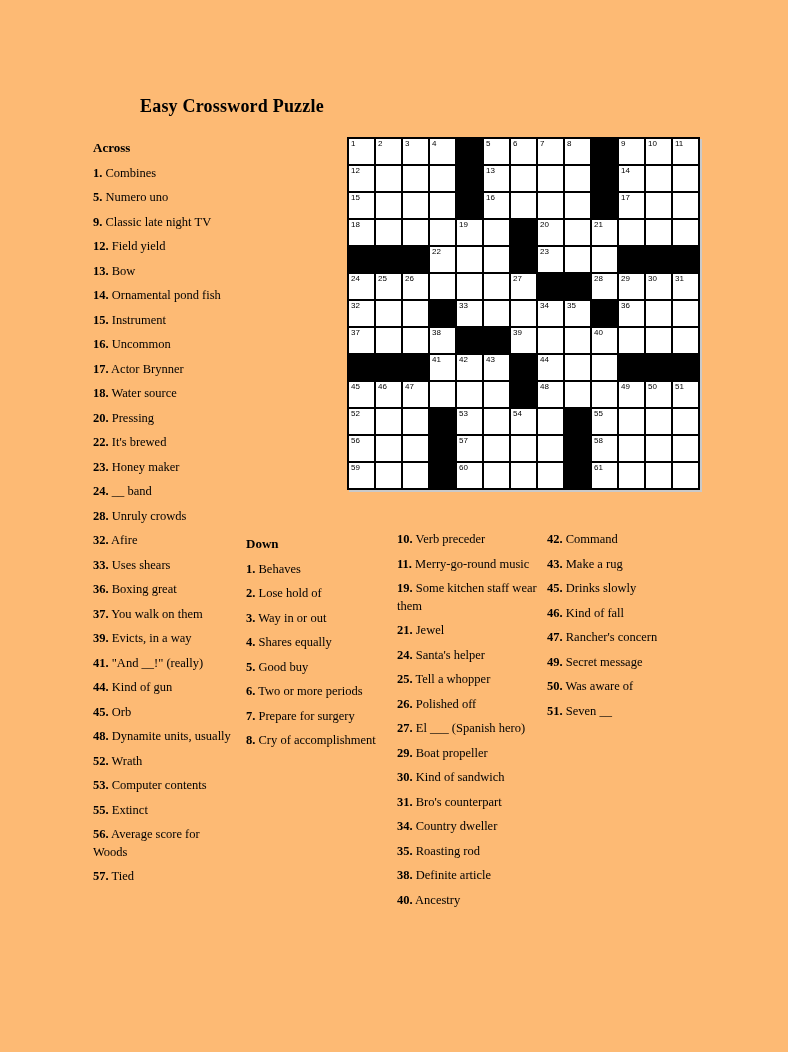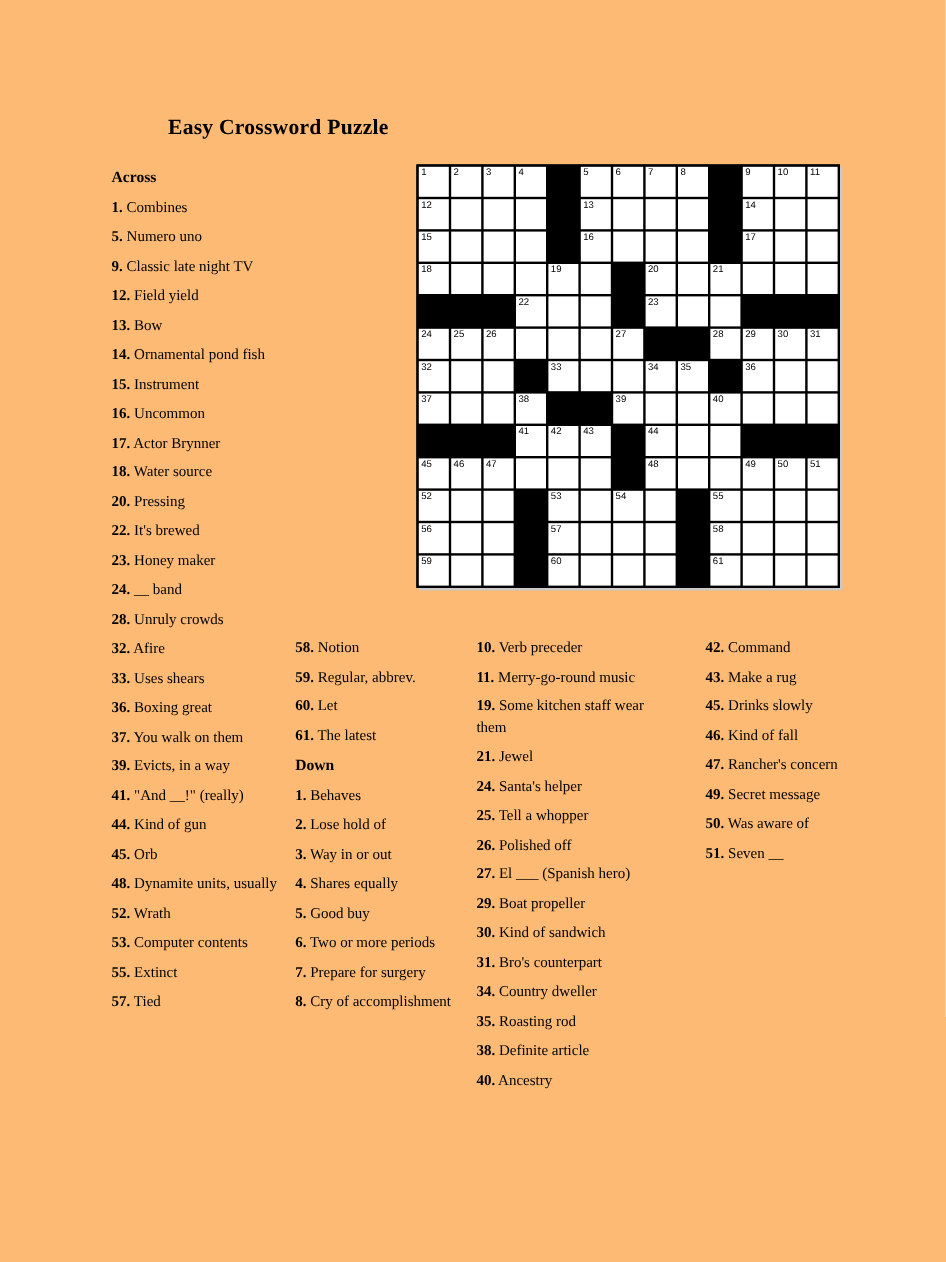--- a/index.html
+++ b/index.html
@@ -33,21 +33,21 @@
   .cell .num {
     position:absolute; top:0px; left:2px;
     font-family:"Liberation Sans", sans-serif;
     font-size:8px; line-height:10px; color:#000;
   }
   
   .col { position:absolute; font-size:12.5px; line-height:17.5px;font-family:Liberation Serif, serif; }
   .col-1 { left:93px;  top:139px; width:140px; }
   .col-2 { left:246px; top:531px; width:138px; }
   .col-3 { left:397px; top:531px; width:150px; }
-  .col-4 { left:547px; top:531px; width:152px;margin-left:41px; }
+  .col-4 { left:547px; top:531px; width:152px; }
   .sec-header { font-weight:bold; margin:0 0 8px 0; font-size:13px; }
   .down-header { margin-top:4px; }
   .clue { margin:0 0 7px 0; }
   .clue b { font-weight:bold; }
 </style>
 </head>
 <body>
 
 <div class="page">
 
@@ -370,31 +370,26 @@
         <div class="clue"><b>36.</b> Boxing great</div>
         <div class="clue"><b>37.</b> You walk on them</div>
         <div class="clue"><b>39.</b> Evicts, in a way</div>
         <div class="clue"><b>41.</b> "And __!" (really)</div>
         <div class="clue"><b>44.</b> Kind of gun</div>
         <div class="clue"><b>45.</b> Orb</div>
         <div class="clue"><b>48.</b> Dynamite units, usually</div>
         <div class="clue"><b>52.</b> Wrath</div>
         <div class="clue"><b>53.</b> Computer contents</div>
         <div class="clue"><b>55.</b> Extinct</div>
+        <div class="clue"><b>56.</b> Average score for Woods</div>
         <div class="clue"><b>57.</b> Tied</div>
       </div>
   </div>
 
   <div class="col col-2">
-    <div id="col2a">
-        <div class="clue"><b>58.</b> Notion</div>
-        <div class="clue"><b>59.</b> Regular, abbrev.</div>
-        <div class="clue"><b>60.</b> Let</div>
-        <div class="clue"><b>61.</b> The latest</div>
-      </div>
     <div class="sec-header down-header">Down</div>
     <div id="col2b">
         <div class="clue"><b>1.</b> Behaves</div>
         <div class="clue"><b>2.</b> Lose hold of</div>
         <div class="clue"><b>3.</b> Way in or out</div>
         <div class="clue"><b>4.</b> Shares equally</div>
         <div class="clue"><b>5.</b> Good buy</div>
         <div class="clue"><b>6.</b> Two or more periods</div>
         <div class="clue"><b>7.</b> Prepare for surgery</div>
         <div class="clue"><b>8.</b> Cry of accomplishment</div>

